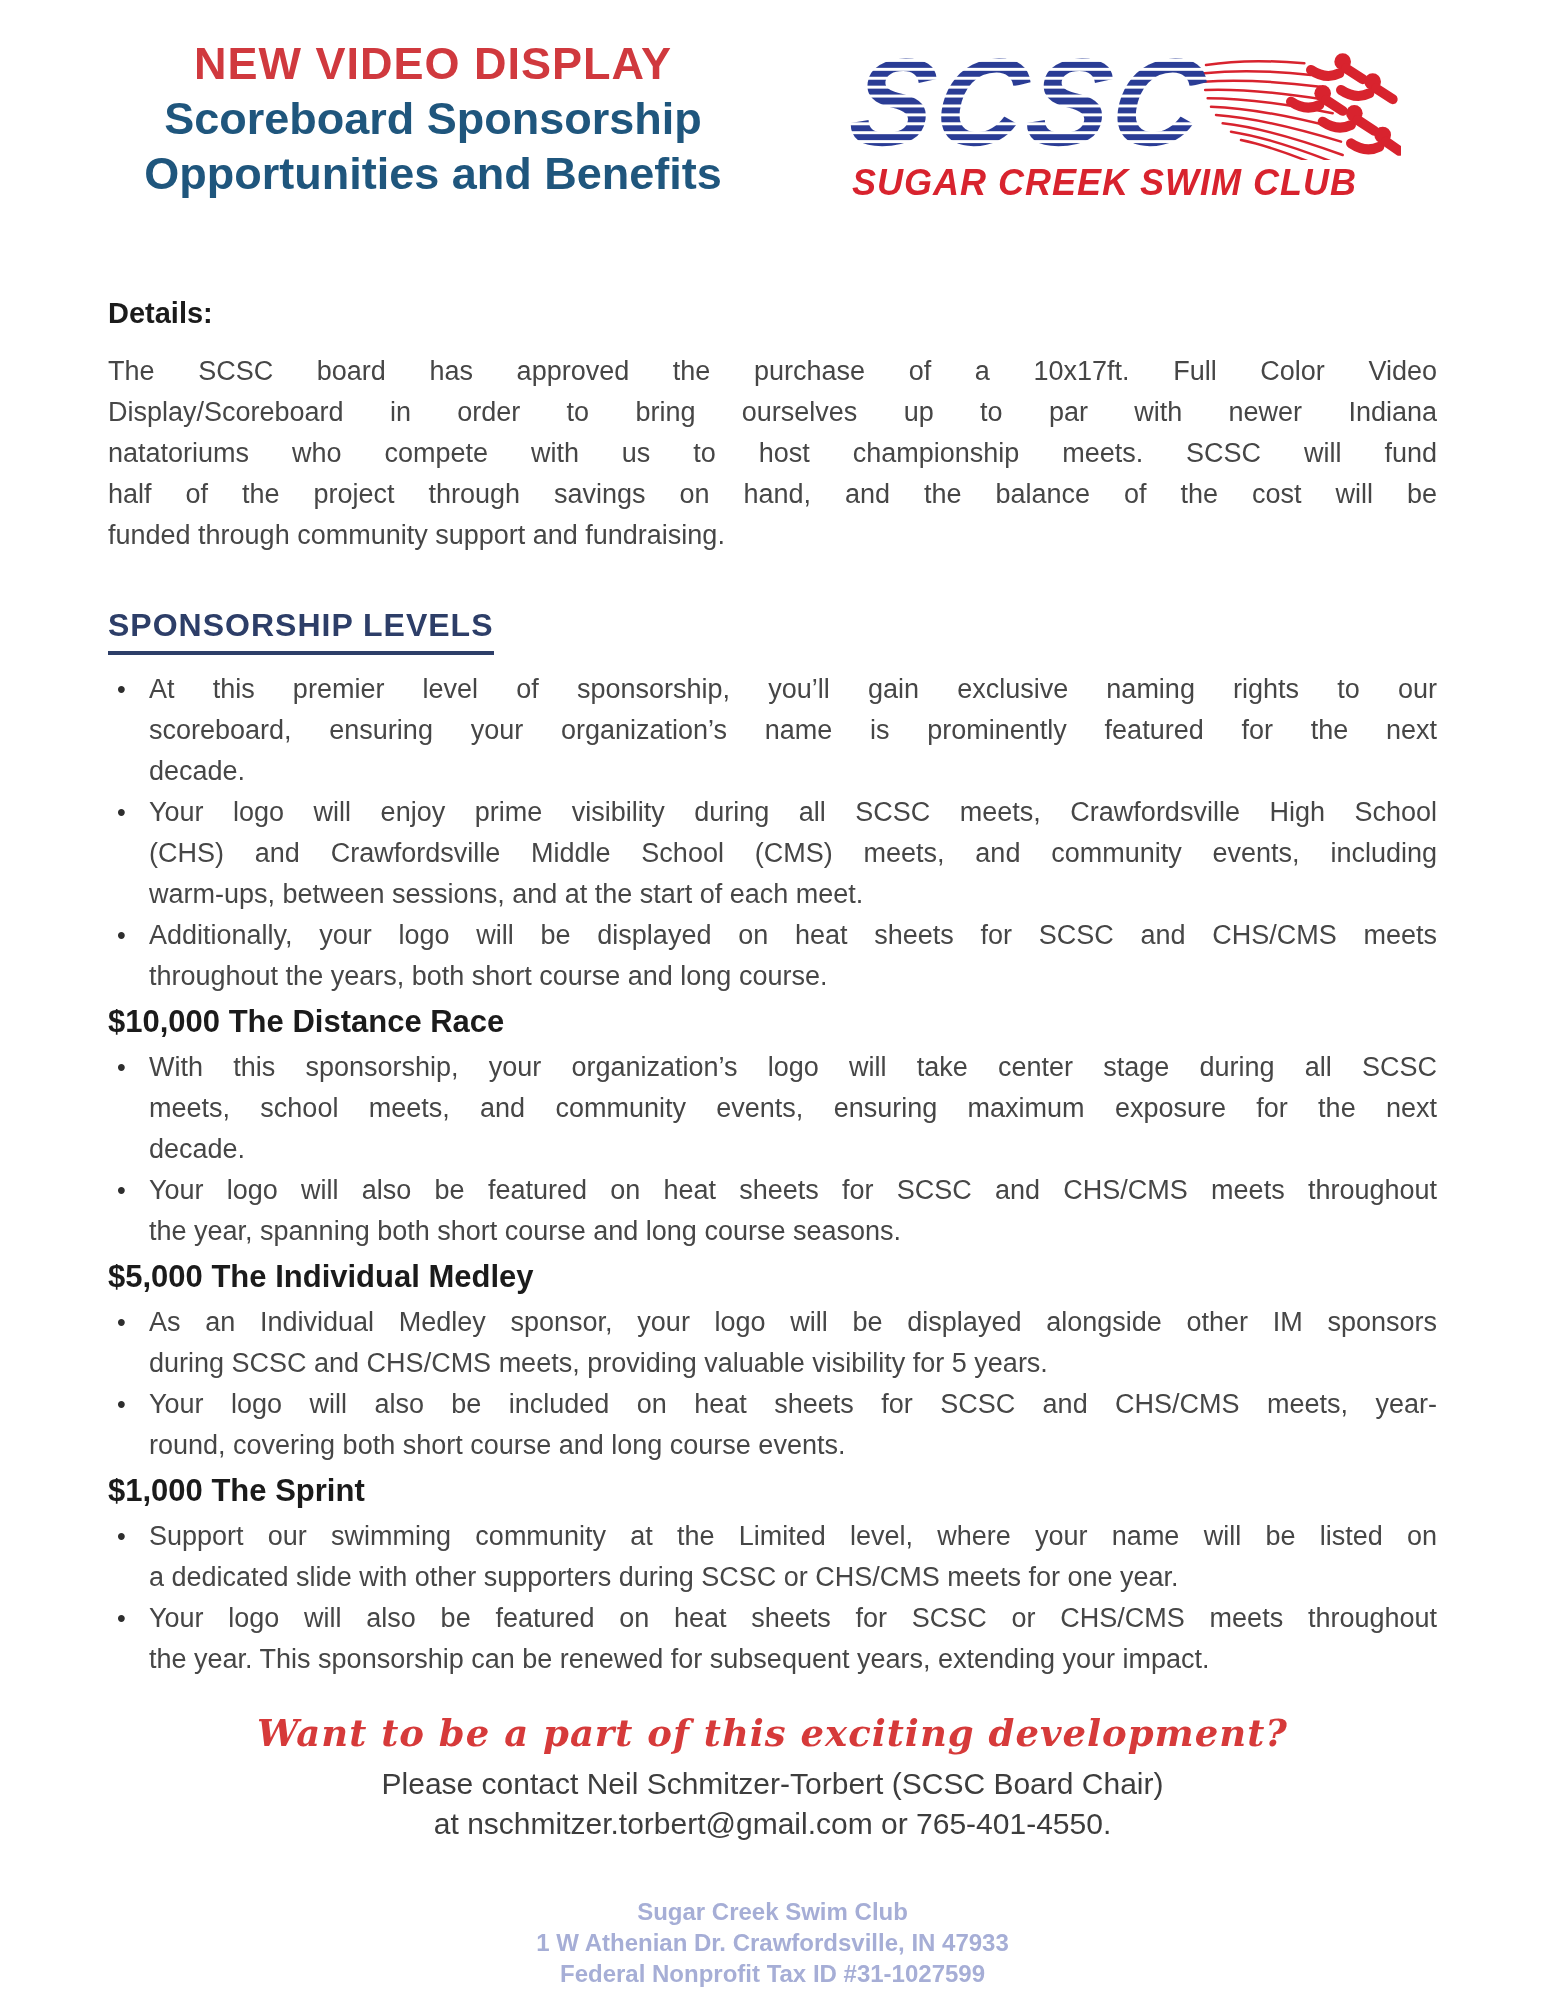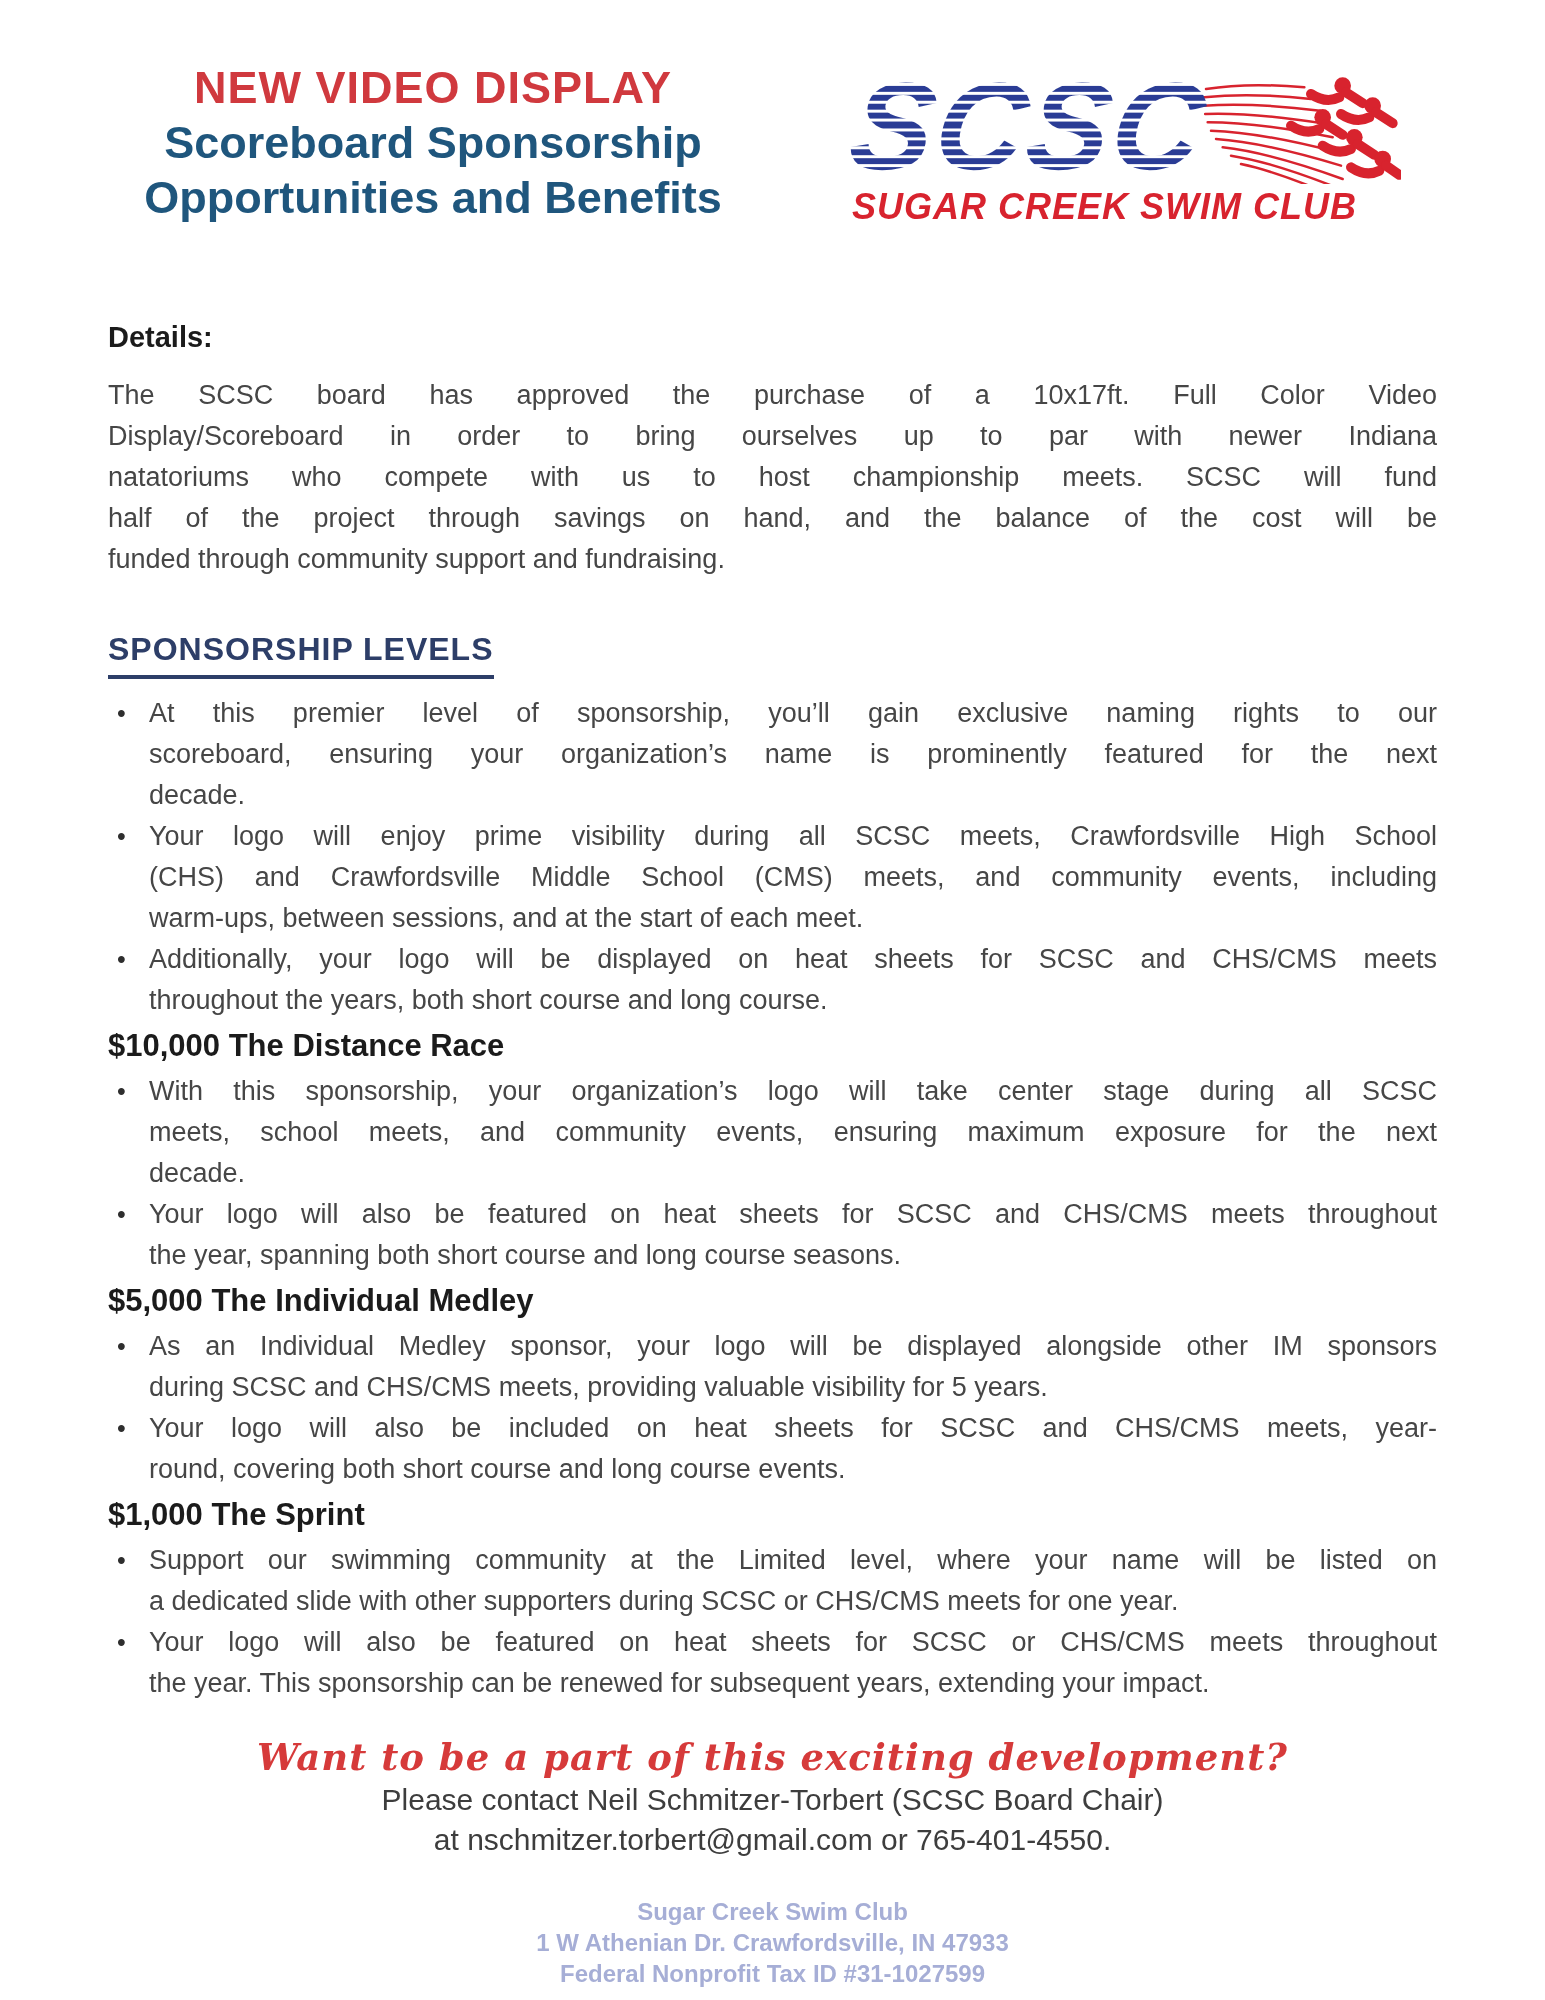--- a/index.html
+++ b/index.html
@@ -1,21 +1,21 @@
 <!DOCTYPE html>
 <html style="--title-red: #d0393e; --title-blue: #1f567d; --heading-navy: #2d3e68; --heading-black: #1b1b1b; --body-text: #464646; --logo-blue: #2a3c95; --logo-red: #d8232e; --script-red: #d63a3a; --footer-periwinkle: #a6aed6;"><head>
 <meta charset="utf-8">
 <style>
   html,body{margin:0;padding:0;background:#ffffff;}
   .page{
     position:relative;
     width:1545px;height:2000px;
     background:#ffffff;
     box-sizing:border-box;
-    padding:54px 108px 0 108px;
+    padding:30px 108px 0 108px;
     font-family:"Liberation Sans","DejaVu Sans",sans-serif;
     color:var(--body-text,#464646);
     overflow:hidden;
   }
   
   .header{display:flex;justify-content:space-between;align-items:flex-start;}
   .title-block{width:650px;text-align:center;font-weight:bold;font-size:45px;line-height:55px;padding-top:6px;white-space:nowrap;}
   .title-red{color:var(--title-red,#d0393e);letter-spacing:1px;}
   .title-blue{color:var(--title-blue,#1f567d);}
   .logo{width:585px;padding-top:10px;}
@@ -60,20 +60,21 @@
   .bullet .dot{width:32px;min-width:32px;padding-left:9px;font-size:25px;line-height:41px;color:#2e2e2e;}
   .bullet .dot::before{content:"\2022";}
   .bullet .blines{flex:1;}
   
   .cta{margin-top:30px;text-align:center;}
   .cta-script{
     font-family:"DejaVu Serif","Liberation Serif",serif;
     font-style:italic;font-weight:bold;
     color:var(--script-red,#d63a3a);
     font-size:37px;line-height:46px;letter-spacing:1px;
+    margin-bottom:8px;
   }
   .cta-contact{font-size:30px;line-height:40px;color:#3d3d3d;}
   .footer{position:absolute;left:0;right:0;top:1896px;text-align:center;
     font-weight:bold;font-size:24px;line-height:31px;color:var(--footer-periwinkle,#a6aed6);}
 </style>
 </head>
 <body>
 
 <div class="page">
 

